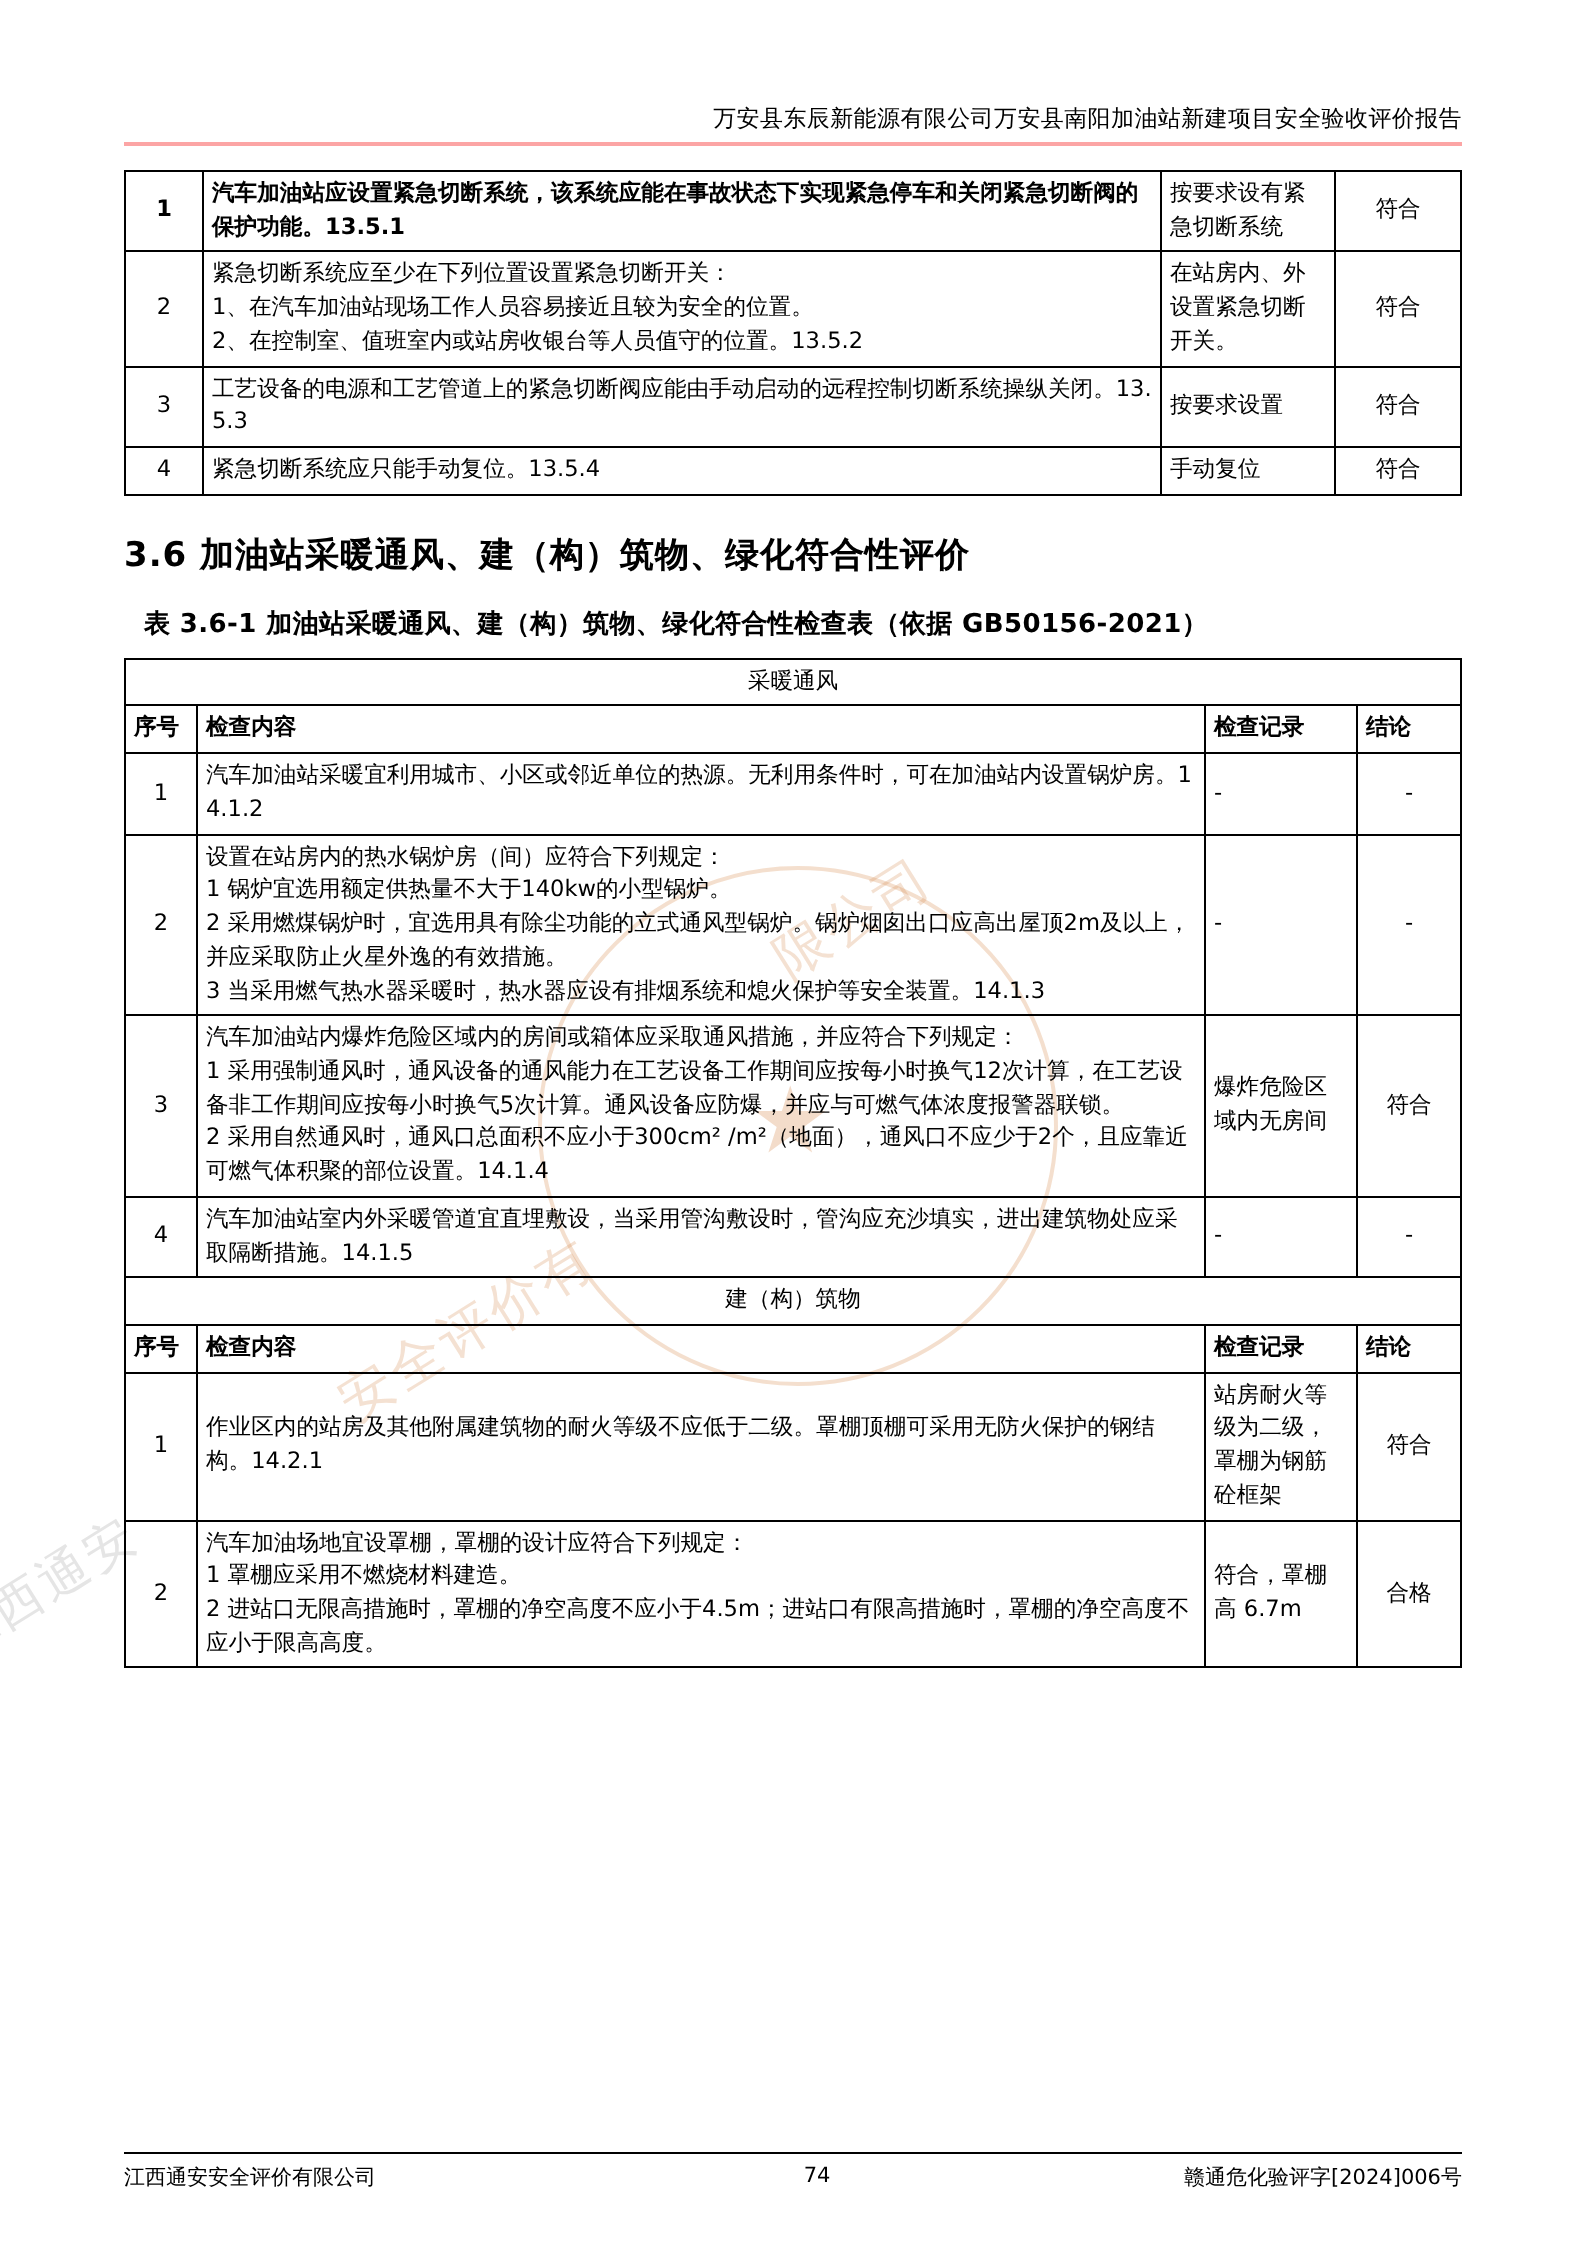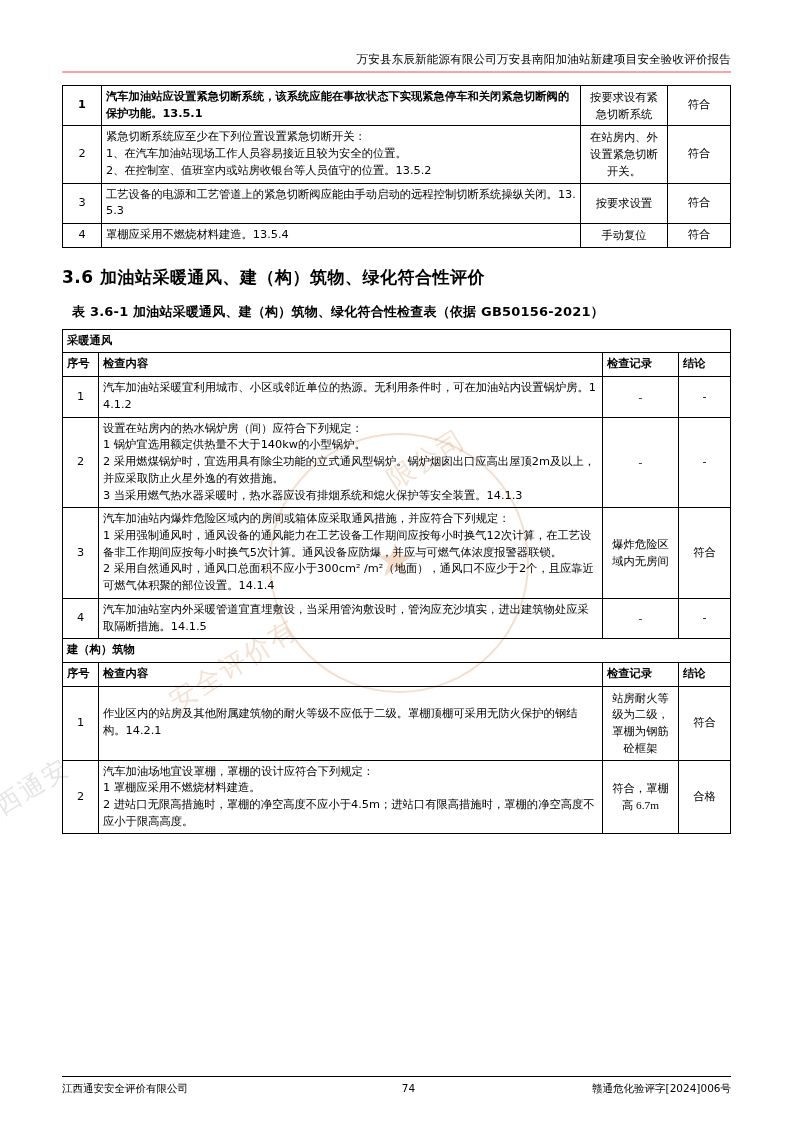--- a/index.html
+++ b/index.html
@@ -78,38 +78,39 @@
   }
   table.tbl td{
     border:1px solid #000;
     font-size:11.3px;
     line-height:1.48;
     padding:3px 4px;
     vertical-align:middle;
     word-break:break-all;
   }
   .c-idx{width:30px;text-align:center;}
-  .c-rec{width:78px;text-align:center;font-family:Liberation Serif, serif;}
+  .c-rec{width:78px;text-align:left;}
   .c-con{width:54px;text-align:center;}
   .bold{font-weight:bold;}
   .cell-left{text-align:left;margin-top:37px;}
   .sec-title{
     font-size:17px;
     font-weight:bold;
     margin:18px 0 14px 0;
     letter-spacing:0.5px;
   }
   .tbl-caption{
     font-size:13px;
     font-weight:bold;
     margin:0 0 8px 10px;
     letter-spacing:0.2px;
   }
   .band{
-    font-weight:bold;
+    text-align:center;
+    font-weight:normal;
     font-size:12.5px;
     padding:5px 0;
   }
   .hdr td{
     font-weight:bold;
     font-size:12px;
     padding:4px 0;
   }
   .footer{
     position:absolute;
@@ -158,21 +159,21 @@
           <td class="c-con">符合</td>
         </tr>
         <tr>
           <td class="c-idx">3</td>
           <td class="cell-left">工艺设备的电源和工艺管道上的紧急切断阀应能由手动启动的远程控制切断系统操纵关闭。13.5.3</td>
           <td class="c-rec">按要求设置</td>
           <td class="c-con">符合</td>
         </tr>
         <tr>
           <td class="c-idx">4</td>
-          <td class="cell-left">罩棚应采用不燃烧材料建造。13.5.4</td>
+          <td class="cell-left">紧急切断系统应只能手动复位。13.5.4</td>
           <td class="c-rec">手动复位</td>
           <td class="c-con">符合</td>
         </tr>
       </tbody>
     </table>
 
     <div class="sec-title">3.6 加油站采暖通风、建（构）筑物、绿化符合性评价</div>
     <div class="tbl-caption">表 3.6-1 加油站采暖通风、建（构）筑物、绿化符合性检查表（依据 GB50156-2021）</div>
 
     <table class="tbl t2-wrap">

